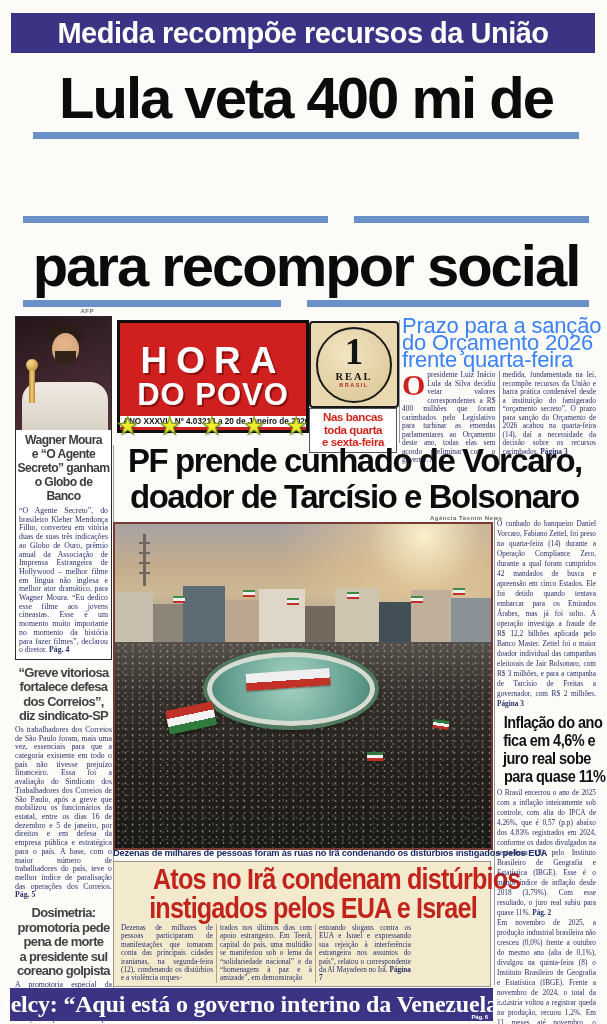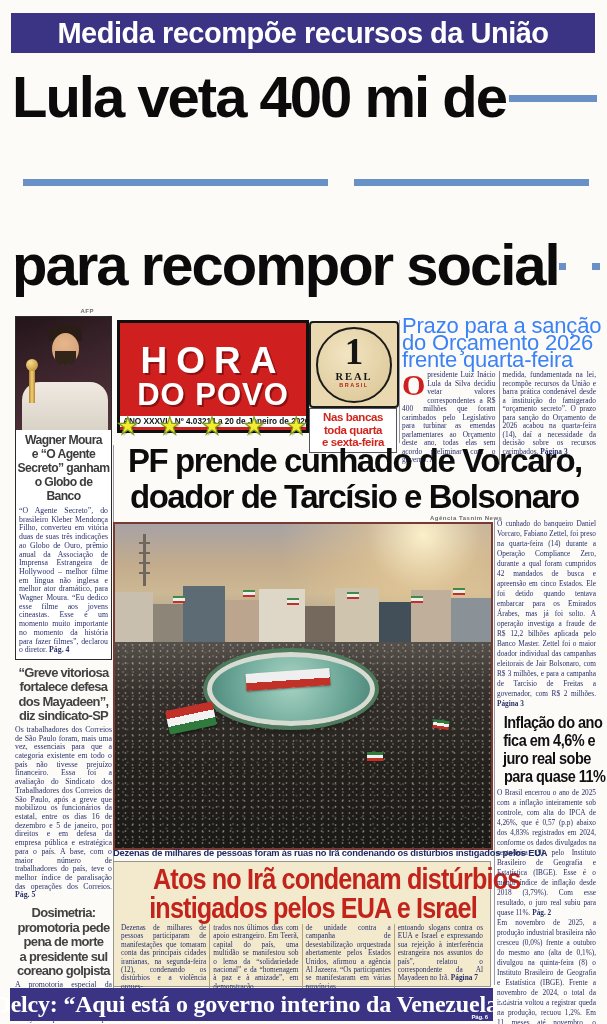--- a/index.html
+++ b/index.html
@@ -7,21 +7,21 @@
         font-family:"Liberation Sans",sans-serif;}
   .abs{position:absolute;}
 
   
   .topbar{left:11px;top:13px;width:584px;height:40px;background:#3b3384;color:#fff;
           display:flex;align-items:center;justify-content:center;font-size:29px;font-weight:900;
           letter-spacing:-.5px;white-space:nowrap;}
 
   
   .lead{left:12px;top:55px;width:588px;}
-  .lead-line{height:84px;display:flex;flex-direction:row;align-items:center;justify-content:flex-end;}
+  .lead-line{height:84px;display:flex;flex-direction:column;align-items:center;justify-content:flex-end;}
   .lead-text{font-size:58px;font-weight:900;color:#0b0b0c;letter-spacing:-2px;line-height:62px;white-space:nowrap;}
   .ul-row{width:100%;display:flex;justify-content:center;gap:26px;margin-top:3px;}
   .ul-seg{height:7px;background:#6a90c8;}
 
   .credit{font-size:6px;color:#6b6b6b;font-weight:700;letter-spacing:.5px;}
 
   
   .leftcol{left:15px;top:308px;width:97px;}
   .wagner-box{border:1.5px solid #2b2b2b;background:#fff;margin-top:2px;}
   .wphoto{position:relative;height:113px;background:linear-gradient(160deg,#231519 0%,#3c242c 45%,#55343c 100%);overflow:hidden;}
@@ -198,21 +198,21 @@
       </div>
       <div class="small-serif wbody">
         <span>“O Agente Secreto”, do brasileiro Kleber Mendonça Filho, converteu em vitória duas de suas três indicações ao Globo de Ouro, prêmio anual da Associação de Imprensa Estrangeira de Hollywood – melhor filme em língua não inglesa e melhor ator dramático, para Wagner Moura. “Eu dedico esse filme aos jovens cineastas. Esse é um momento muito importante no momento da história para fazer filmes”, declarou o diretor.</span>
         <span class="pg">Pág. 4</span>
       </div>
     </div>
 
     <div class="lc-title">
       <div>“Greve vitoriosa</div>
       <div>fortalece defesa</div>
-      <div>dos Mayadeen”,</div>
+      <div>dos Correios”,</div>
       <div>diz sindicato-SP</div>
     </div>
     <div class="small-serif" style="margin-top:2px;">
       <span>Os trabalhadores dos Correios de São Paulo foram, mais uma vez, essenciais para que a categoria existente em todo o país não tivesse prejuízo financeiro. Essa foi a avaliação do Sindicato dos Trabalhadores dos Correios de São Paulo, após a greve que mobilizou os funcionários da estatal, entre os dias 16 de dezembro e 5 de janeiro, por direitos e em defesa da empresa pública e estratégica para o país. A base, com o maior número de trabalhadores do país, teve o melhor índice de paralisação das operações dos Correios.</span>
       <span class="pg">Pág. 5</span>
     </div>
 
     <div class="lc-title">
       <div>Dosimetria:</div>
       <div>promotoria pede</div>
@@ -312,21 +312,20 @@
   <div class="abs photo-cap">Dezenas de milhares de pessoas foram às ruas no Irã condenando os distúrbios instigados pelos EUA</div>
 
   <div class="abs iran">
     <div class="iran-h">
       <span class="iran-hline">Atos no Irã condenam distúrbios</span><br>
       <span class="iran-hline">instigados pelos EUA e Israel</span>
     </div>
     <div class="iran-cols">
       <div class="iran-col small-serif">Dezenas de milhares de pessoas participaram de manifestações que tomaram conta das principais cidades iranianas, na segunda-feira (12), condenando os distúrbios e a violência orques-</div>
       <div class="iran-col small-serif">trados nos últimos dias com apoio estrangeiro. Em Teerã, capital do país, uma multidão se manifestou sob o lema da “solidariedade nacional” e da “homenagem à paz e à amizade”, em demonstração</div>
-      <div class="iran-col small-serif">de unidade contra a campanha de desestabilização orquestrada abertamente pelos Estados Unidos, afirmou a agência Al Jazeera. “Os participantes se manifestaram em várias províncias,</div>
       <div class="iran-col small-serif">
         <span>entoando slogans contra os EUA e Israel e expressando sua rejeição à interferência estrangeira nos assuntos do país”, relatou o correspondente da Al Mayadeen no Irã.</span>
         <span class="pg">Página 7</span>
       </div>
     </div>
   </div>
 
   <div class="abs rightcol">
     <div class="small-serif rc-body">
       <span>O cunhado do banqueiro Daniel Vorcaro, Fabiano Zettel, foi preso na quarta-feira (14) durante a Operação Compliance Zero, durante a qual foram cumpridos 42 mandados de busca e apreensão em cinco Estados. Ele foi detido quando tentava embarcar para os Emirados Árabes, mas já foi solto. A operação investiga a fraude de R$ 12,2 bilhões aplicada pelo Banco Master. Zettel foi o maior doador individual das campanhas eleitorais de Jair Bolsonaro, com R$ 3 milhões, e para a campanha de Tarcísio de Freitas a governador, com R$ 2 milhões.</span>

